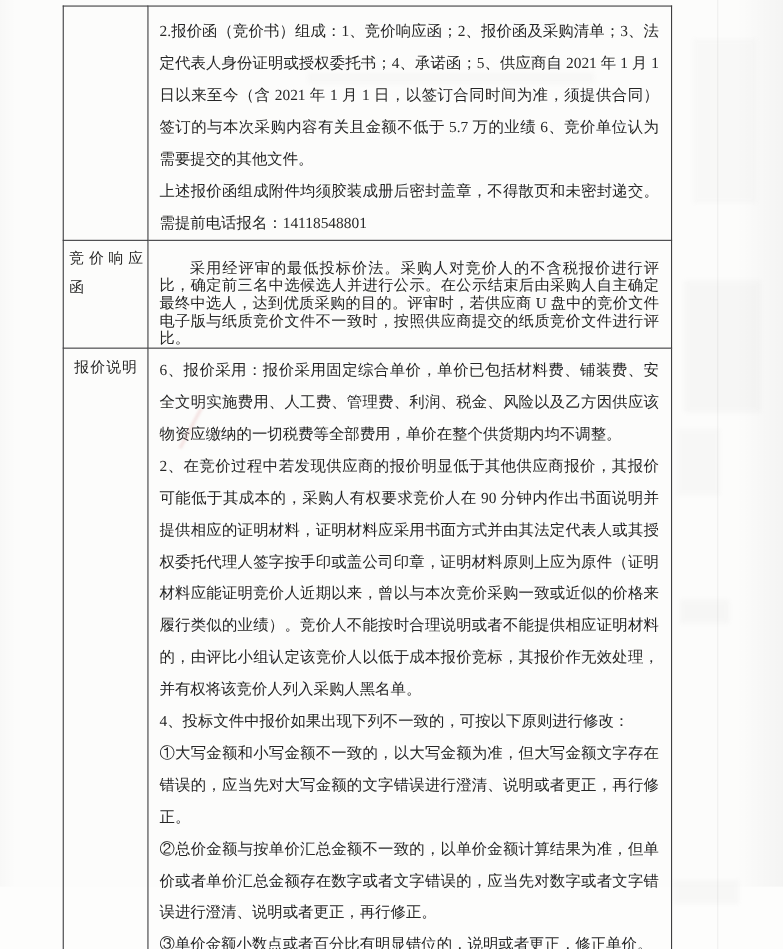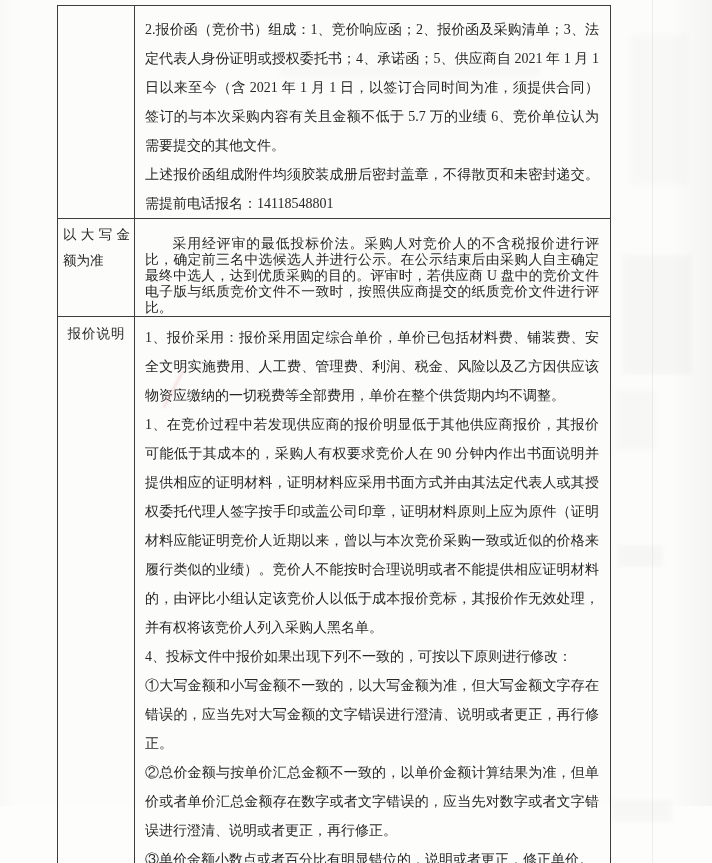--- a/index.html
+++ b/index.html
@@ -89,31 +89,31 @@
     <tbody>
         <tr>
       <td class="label-cell" style="height:187px;"></td>
       <td class="content-cell cc-r1">
         <p>2.报价函（竞价书）组成：1、竞价响应函；2、报价函及采购清单；3、法定代表人身份证明或授权委托书；4、承诺函；5、供应商自 2021 年 1 月 1 日以来至今（含 2021 年 1 月 1 日，以签订合同时间为准，须提供合同）签订的与本次采购内容有关且金额不低于 5.7 万的业绩 6、竞价单位认为需要提交的其他文件。</p>
         <p>上述报价函组成附件均须胶装成册后密封盖章，不得散页和未密封递交。需提前电话报名：14118548801</p>
       </td>
     </tr>
 
     <tr>
-      <td class="label-cell label-justify" style="height:65px;">以大写金额为准</td>
+      <td class="label-cell label-justify" style="height:65px;">竞价响应函</td>
       <td class="content-cell cc-r2">
         <p class="indent-first">采用经评审的最低投标价法。采购人对竞价人的不含税报价进行评比，确定前三名中选候选人并进行公示。在公示结束后由采购人自主确定最终中选人，达到优质采购的目的。评审时，若供应商 U 盘中的竞价文件电子版与纸质竞价文件不一致时，按照供应商提交的纸质竞价文件进行评比。</p>
       </td>
     </tr>
 
     <tr>
       <td class="label-cell label-center">报价说明</td>
       <td class="content-cell cc-r3">
-        <p>1、报价采用：报价采用固定综合单价，单价已包括材料费、铺装费、安全文明实施费用、人工费、管理费、利润、税金、风险以及乙方因供应该物资应缴纳的一切税费等全部费用，单价在整个供货期内均不调整。</p>
-        <p>1、在竞价过程中若发现供应商的报价明显低于其他供应商报价，其报价可能低于其成本的，采购人有权要求竞价人在 90 分钟内作出书面说明并提供相应的证明材料，证明材料应采用书面方式并由其法定代表人或其授权委托代理人签字按手印或盖公司印章，证明材料原则上应为原件（证明材料应能证明竞价人近期以来，曾以与本次竞价采购一致或近似的价格来履行类似的业绩）。竞价人不能按时合理说明或者不能提供相应证明材料的，由评比小组认定该竞价人以低于成本报价竞标，其报价作无效处理，并有权将该竞价人列入采购人黑名单。</p>
+        <p>6、报价采用：报价采用固定综合单价，单价已包括材料费、铺装费、安全文明实施费用、人工费、管理费、利润、税金、风险以及乙方因供应该物资应缴纳的一切税费等全部费用，单价在整个供货期内均不调整。</p>
+        <p>2、在竞价过程中若发现供应商的报价明显低于其他供应商报价，其报价可能低于其成本的，采购人有权要求竞价人在 90 分钟内作出书面说明并提供相应的证明材料，证明材料应采用书面方式并由其法定代表人或其授权委托代理人签字按手印或盖公司印章，证明材料原则上应为原件（证明材料应能证明竞价人近期以来，曾以与本次竞价采购一致或近似的价格来履行类似的业绩）。竞价人不能按时合理说明或者不能提供相应证明材料的，由评比小组认定该竞价人以低于成本报价竞标，其报价作无效处理，并有权将该竞价人列入采购人黑名单。</p>
         <p>4、投标文件中报价如果出现下列不一致的，可按以下原则进行修改：</p>
         <p>①大写金额和小写金额不一致的，以大写金额为准，但大写金额文字存在错误的，应当先对大写金额的文字错误进行澄清、说明或者更正，再行修正。</p>
         <p>②总价金额与按单价汇总金额不一致的，以单价金额计算结果为准，但单价或者单价汇总金额存在数字或者文字错误的，应当先对数字或者文字错误进行澄清、说明或者更正，再行修正。</p>
         <p>③单价金额小数点或者百分比有明显错位的，说明或者更正，修正单价。</p>
         <p>同时出现两种以上不一致的，按照上述规定的顺序修正。修正后的报价经供应商确认后产生约束力，供应商不确认的，其投标文件作无效处理。供应商确认采取书面且加盖单位公章或者供应商授权代表签字的方式。</p>
       </td>
     </tr>
   </tbody>
     </table>
 

